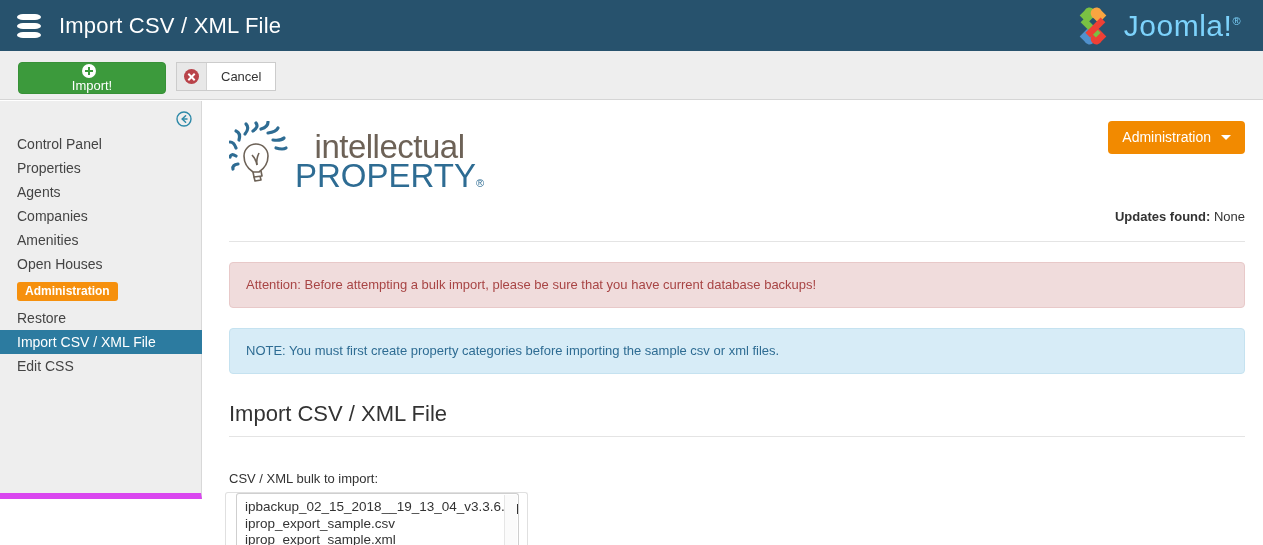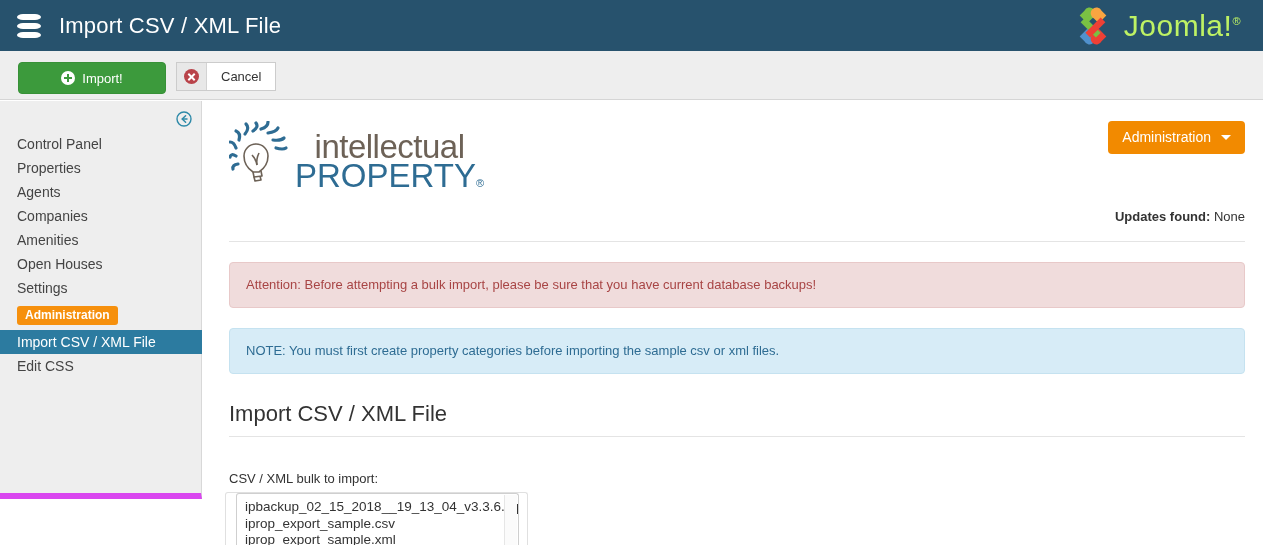--- a/index.html
+++ b/index.html
@@ -37,21 +37,21 @@
     font-weight: 400;
     letter-spacing: .2px;
   }
   #joomla-logo {
     position: absolute; right: 22px; top: 5px;
     display: flex; align-items: center; height: 42px;
   }
   #joomla-mark { width: 42px; height: 40px; }
   #joomla-word {
     margin-left: 10px;
-    color: #bef264;
+    color: #7dd3fc;
     font-size: 30px;
     font-weight: 400;
     letter-spacing: .5px;
   }
   #joomla-word sup { font-size: 11px; vertical-align: super; }
 
   
   #toolbar {
     position: absolute; left: 0; top: 51px;
     width: 1263px; height: 49px;
@@ -63,20 +63,21 @@
     width: 148px; height: 29px;
     background: #3c9a3c;
     border: 1px solid #379137;
     border-radius: 4px;
     color: #ffffff;
     font-size: 13px;
     display: flex; align-items: center; justify-content: center;
     cursor: pointer;
     padding: 15px;
     font-family: "Liberation Sans", sans-serif;
+    flex-direction: column;
   }
   #btn-import .plus-circle {
     width: 14px; height: 14px; border-radius: 50%;
     background: #ffffff; position: relative; margin-right: 7px;
     flex: 0 0 auto;
   }
   #btn-import .plus-circle::before,
   #btn-import .plus-circle::after {
     content: ""; position: absolute; background: #3c9a3c;
   }
@@ -316,26 +317,26 @@
     <path d="M6.4 8 L11 8" stroke="#2d89a8" stroke-width="1.5" stroke-linecap="round"></path>
   </svg>
 
   <div id="sidebar-menu">
     <div class="menu-item">Control Panel</div>
     <div class="menu-item">Properties</div>
     <div class="menu-item">Agents</div>
     <div class="menu-item">Companies</div>
     <div class="menu-item">Amenities</div>
     <div class="menu-item">Open Houses</div>
-    <div class="menu-item">Settings</div>
 
     <div id="menu-badge-row">
       <span id="menu-badge">Administration</span>
     </div>
 
+    <div class="menu-item">Restore</div>
     <div class="menu-item active">Import CSV / XML File</div>
     <div class="menu-item">Edit CSS</div>
   </div>
 </div>
 
 <div id="main">
 
   <div id="logo-row">
     <svg id="logo-mark" viewBox="0 0 62 70">
       <g fill="none" stroke="#2e6c93" stroke-width="3.2" stroke-linecap="round">

